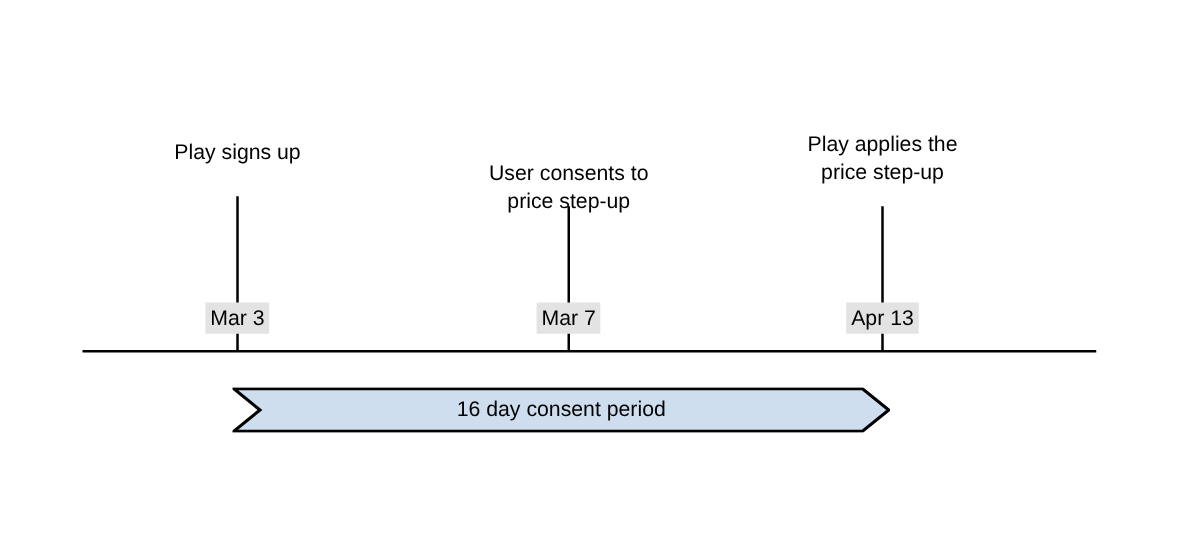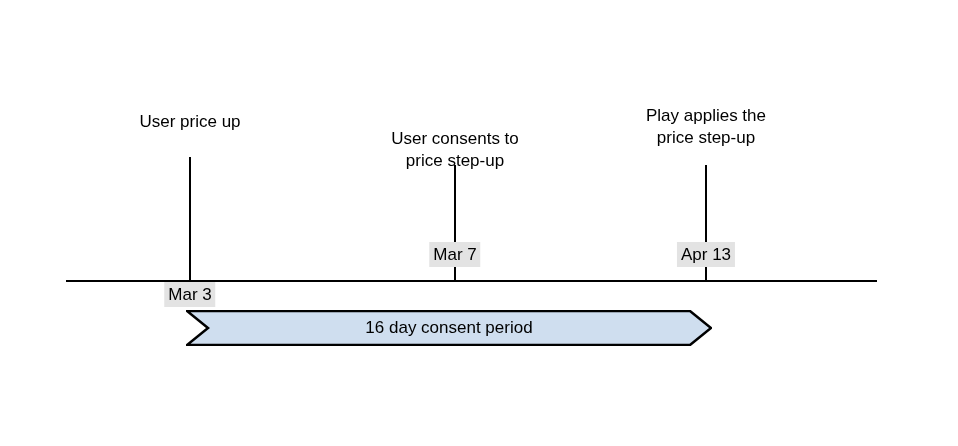--- a/index.html
+++ b/index.html
@@ -96,24 +96,24 @@
 </style>
 </head>
 <body>
 
 <div id="timeline-canvas">
 
   <div class="axis-line"></div>
 
   <div class="event-marker" style="left:190px;">
     <div class="marker-label" style="top:111px;">
-      <div>User price up</div>
+      <div>Play signs up</div>
     </div>
     <div class="marker-tick" style="top:157px; height:124px;"></div>
-    <div class="marker-date" style="top:242px;margin-top:40px;">Mar 3</div>
+    <div class="marker-date" style="top:242px;">Mar 3</div>
   </div>
 
   <div class="event-marker" style="left:455px;">
     <div class="marker-label" style="top:105px;margin-top:23px;">
       <div>User consents to</div>
       <div>price step-up</div>
     </div>
     <div class="marker-tick" style="top:165px; height:116px;"></div>
     <div class="marker-date" style="top:242px;">Mar 7</div>
   </div>

